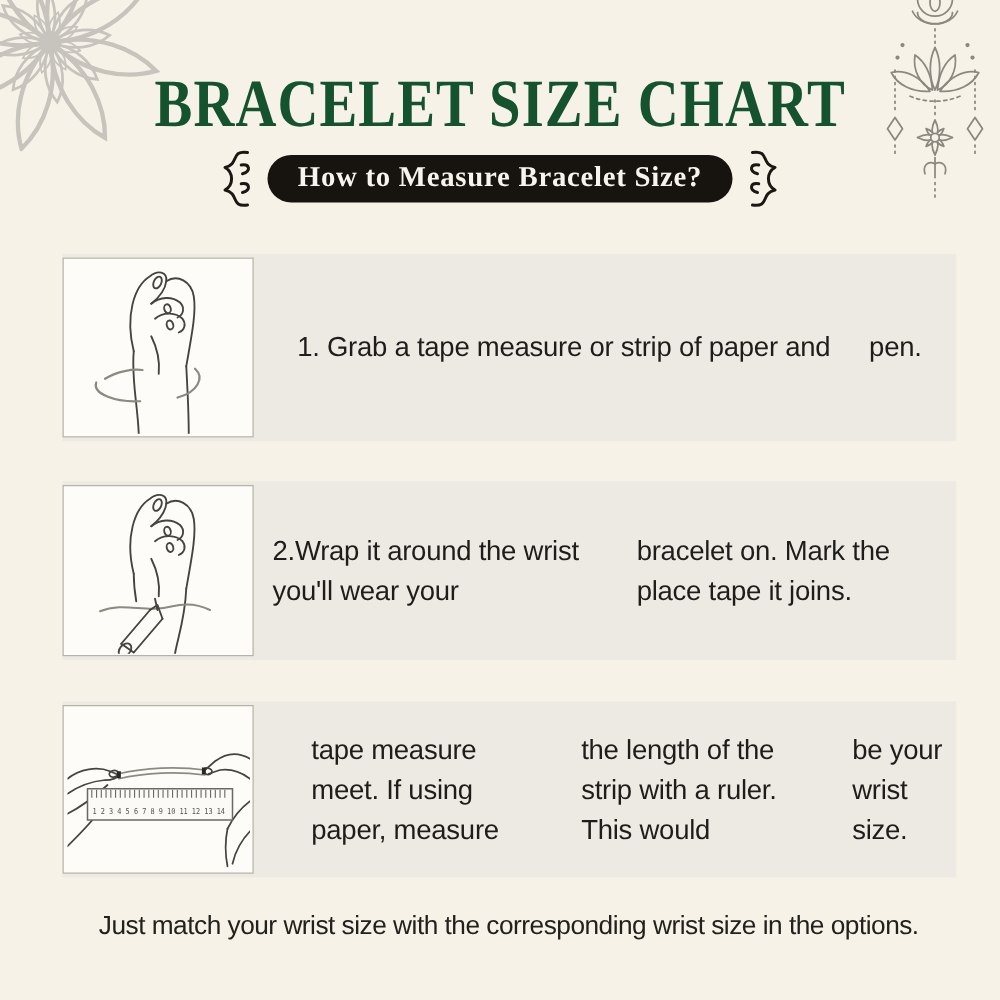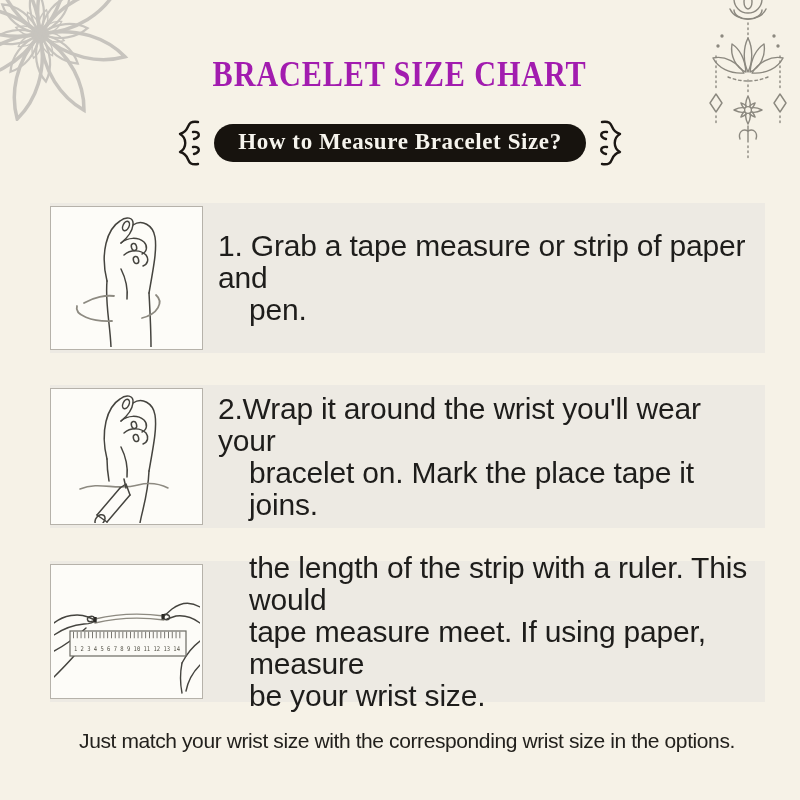--- a/index.html
+++ b/index.html
@@ -20,21 +20,21 @@
   body{background:var(--bg);font-family:"Liberation Sans","DejaVu Sans",sans-serif;color:var(--ink);}
   .canvas{position:relative;width:800px;height:800px;overflow:hidden;background:var(--bg);}
 
   
   .mandala{position:absolute;left:-8px;top:-14px;}
   .lotus{position:absolute;left:692px;top:-2px;}
 
   
   .title{position:absolute;top:56px;left:0;width:800px;text-align:center;
          font-family:"Liberation Serif","DejaVu Serif",serif;font-weight:700;
-         font-size:36px;line-height:1;color:#a21caf;letter-spacing:1px;}
+         font-size:54px;line-height:1;color:#14532d;letter-spacing:1px;}
   .title span{display:inline-block;transform:scaleX(0.84);transform-origin:center;}
 
   .subtitle-row{position:absolute;top:119px;left:0;width:800px;display:flex;
                 justify-content:center;align-items:center;gap:10px;}
   .pill{background:var(--pill-bg);color:var(--pill-text);border-radius:21px;
         padding:5px 24px 7px 24px;font-family:"Liberation Serif","DejaVu Serif",serif;
         font-weight:700;font-size:23px;letter-spacing:0.6px;white-space:nowrap;}
   .flourish{flex:0 0 auto;}
 
   
@@ -42,22 +42,22 @@
   .row-1{top:203px;height:150px;}
   .row-2{top:385px;height:143px;padding-left:44px;}
   .row-3{top:561px;height:141px;}
 
   .illus-box{position:absolute;left:0;top:3px;bottom:3px;width:153px;
              background:var(--box-bg);border:1px solid var(--box-border);
              display:flex;align-items:center;justify-content:center;}
   .illus-box svg{display:block;}
 
   .step-text{position:absolute;left:168px;right:8px;top:0;bottom:0;
-             display:flex;flex-direction:column;justify-content:center;
-             font-size:30px;line-height:32px;letter-spacing:-0.2px;color:#1e1d1b;}
+             display:flex;flex-direction:row;justify-content:center;
+             font-size:22px;line-height:32px;letter-spacing:-0.2px;color:#1e1d1b;align-items:center;}
   .step-text .cont{padding-left:31px;}
 
   
   .footer{position:absolute;top:729px;left:0;width:800px;text-align:center;
           font-size:21px;letter-spacing:-0.4px;color:#23211d;font-weight:400;padding-left:14px;}
 </style>
 </head>
 <body>
 
 <div class="canvas">
@@ -248,21 +248,21 @@
         </g>
         <rect x="39.5" y="50" width="3.2" height="5.5" fill="#2a2925"></rect>
         <rect x="107.5" y="47" width="3.2" height="5.5" fill="#2a2925"></rect>
 
         <rect x="16" y="64" width="116" height="25" fill="#fbfaf6" stroke="#6b6963" stroke-width="1.2"></rect>
         <line x1="19" y1="68" x2="129" y2="68" stroke="#6b6963" stroke-width="6.5" stroke-dasharray="0.9 2.9"></line>
         <text x="20" y="84" font-size="6.5" fill="#555349" font-family="'DejaVu Sans Mono',monospace" textLength="106" lengthAdjust="spacingAndGlyphs">1 2 3 4 5 6 7 8 9 10 11 12 13 14</text>
       </svg>
     </div>
     <div class="step-text">
+      <div class="cont">tape measure meet. If using paper, measure</div>
       <div class="cont">the length of the strip with a ruler. This would</div>
-      <div class="cont">tape measure meet. If using paper, measure</div>
       <div class="cont">be your wrist size.</div>
     </div>
   </div>
 
   <div class="footer">Just match your wrist size with the corresponding wrist size in the options.</div>
 
 </div>
 
 </body></html>

